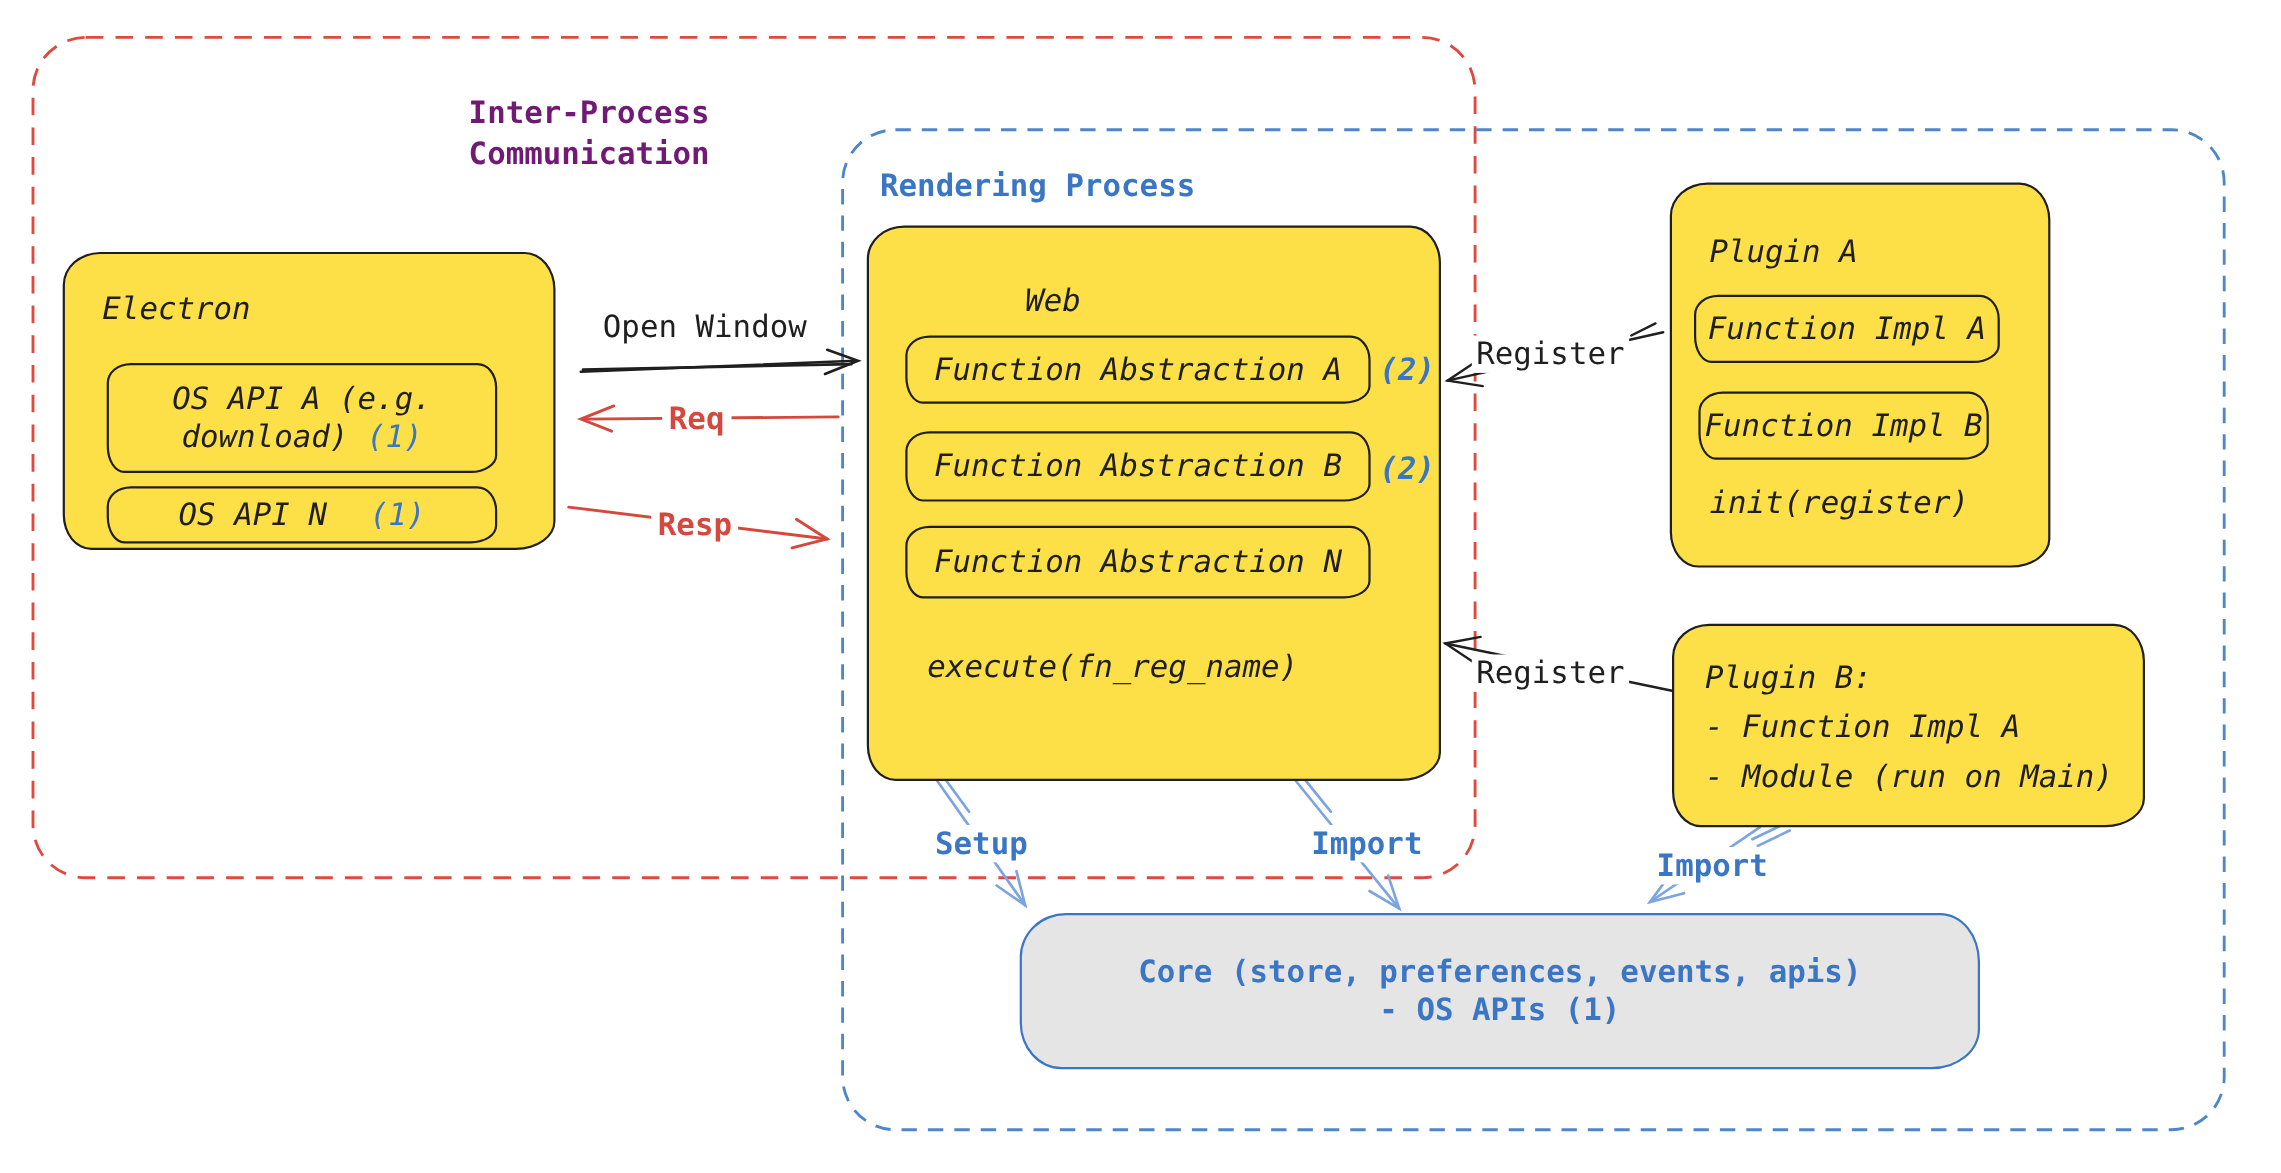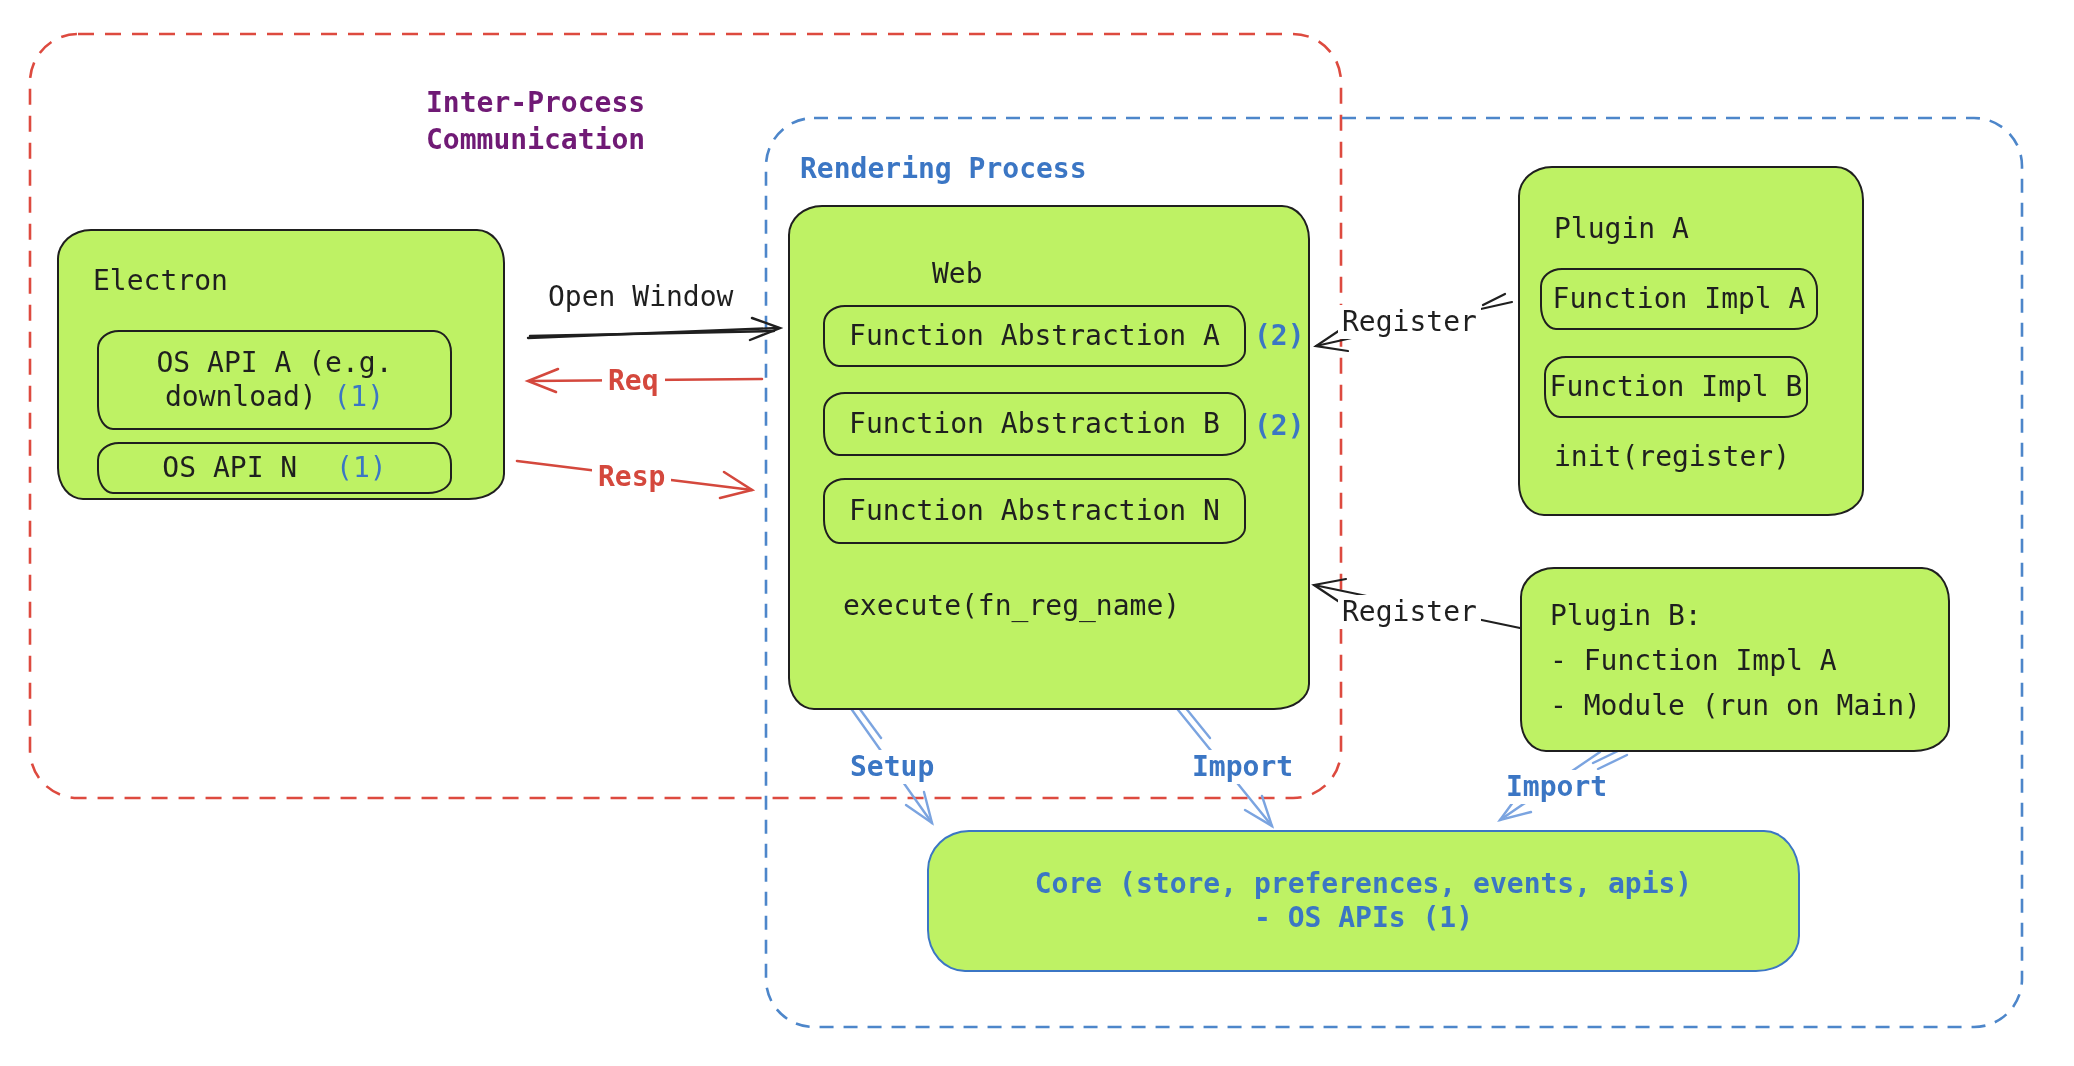--- a/index.html
+++ b/index.html
@@ -4,36 +4,36 @@
 <style>
   html,body{margin:0;padding:0;background:#ffffff;}
   #stage{
     position:relative;width:2074px;height:1066px;background:#ffffff;overflow:hidden;
     font-family:"DejaVu Sans Mono","Liberation Mono",monospace;
     color:#1f1f1f;font-size:28px;line-height:1.2;
   }
   .abs{position:absolute;}
   svg.layer{position:absolute;left:0;top:0;z-index:1;pointer-events:none;}
   .box{
-    position:absolute;background:#bef264;border:2.2px solid #1f1f1f;
-    box-sizing:border-box;z-index:2;
+    position:absolute;background:#fde047;border:2.2px solid #1f1f1f;
+    box-sizing:border-box;z-index:2;font-style:italic;
   }
   .r-lg{border-radius:34px 28px 36px 26px / 30px 34px 26px 32px;}
   .r-md{border-radius:22px 18px 24px 16px / 18px 22px 16px 24px;}
   .box-title{position:absolute;white-space:nowrap;}
   .badge{color:#3b76c4;}
   .center-txt{display:flex;align-items:center;justify-content:center;text-align:center;}
   .lbl{position:absolute;z-index:3;white-space:nowrap;}
   .lbl-red{color:#d4483d;font-weight:bold;background:#ffffff;padding:0 6px;text-align:right;}
   .lbl-blue{color:#3b76c4;font-weight:bold;background:#ffffff;padding:0 6px;}
   .lbl-black{color:#1f1f1f;background:#ffffff;padding:0 4px;}
   .region-title-red{position:absolute;z-index:3;color:#701a75;font-weight:bold;line-height:37px;}
   .region-title-blue{position:absolute;z-index:3;color:#3b76c4;font-weight:bold;}
   .core-box{
-    position:absolute;z-index:2;background:#bef264;border:2px solid #3b76c4;
+    position:absolute;z-index:2;background:#e5e5e5;border:2px solid #3b76c4;
     border-radius:42px 36px 44px 38px / 40px 44px 36px 42px;box-sizing:border-box;
     color:#3b76c4;display:flex;flex-direction:column;justify-content:center;
     text-align:center;line-height:34px;font-weight:bold;
   }
 </style>
 </head>
 <body>
 
 <div id="stage">
 

